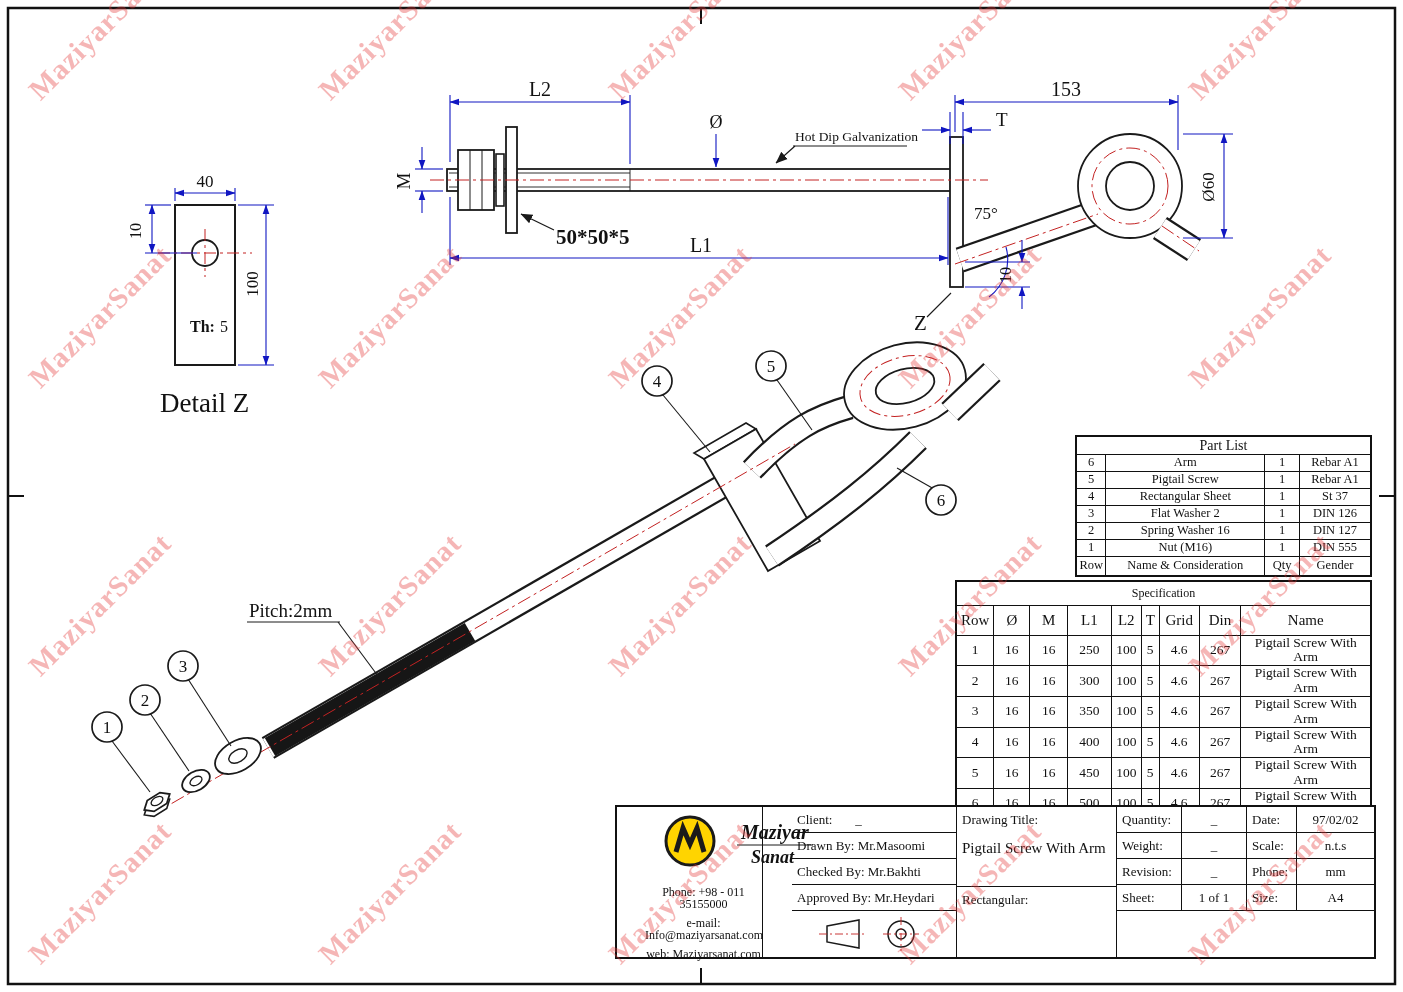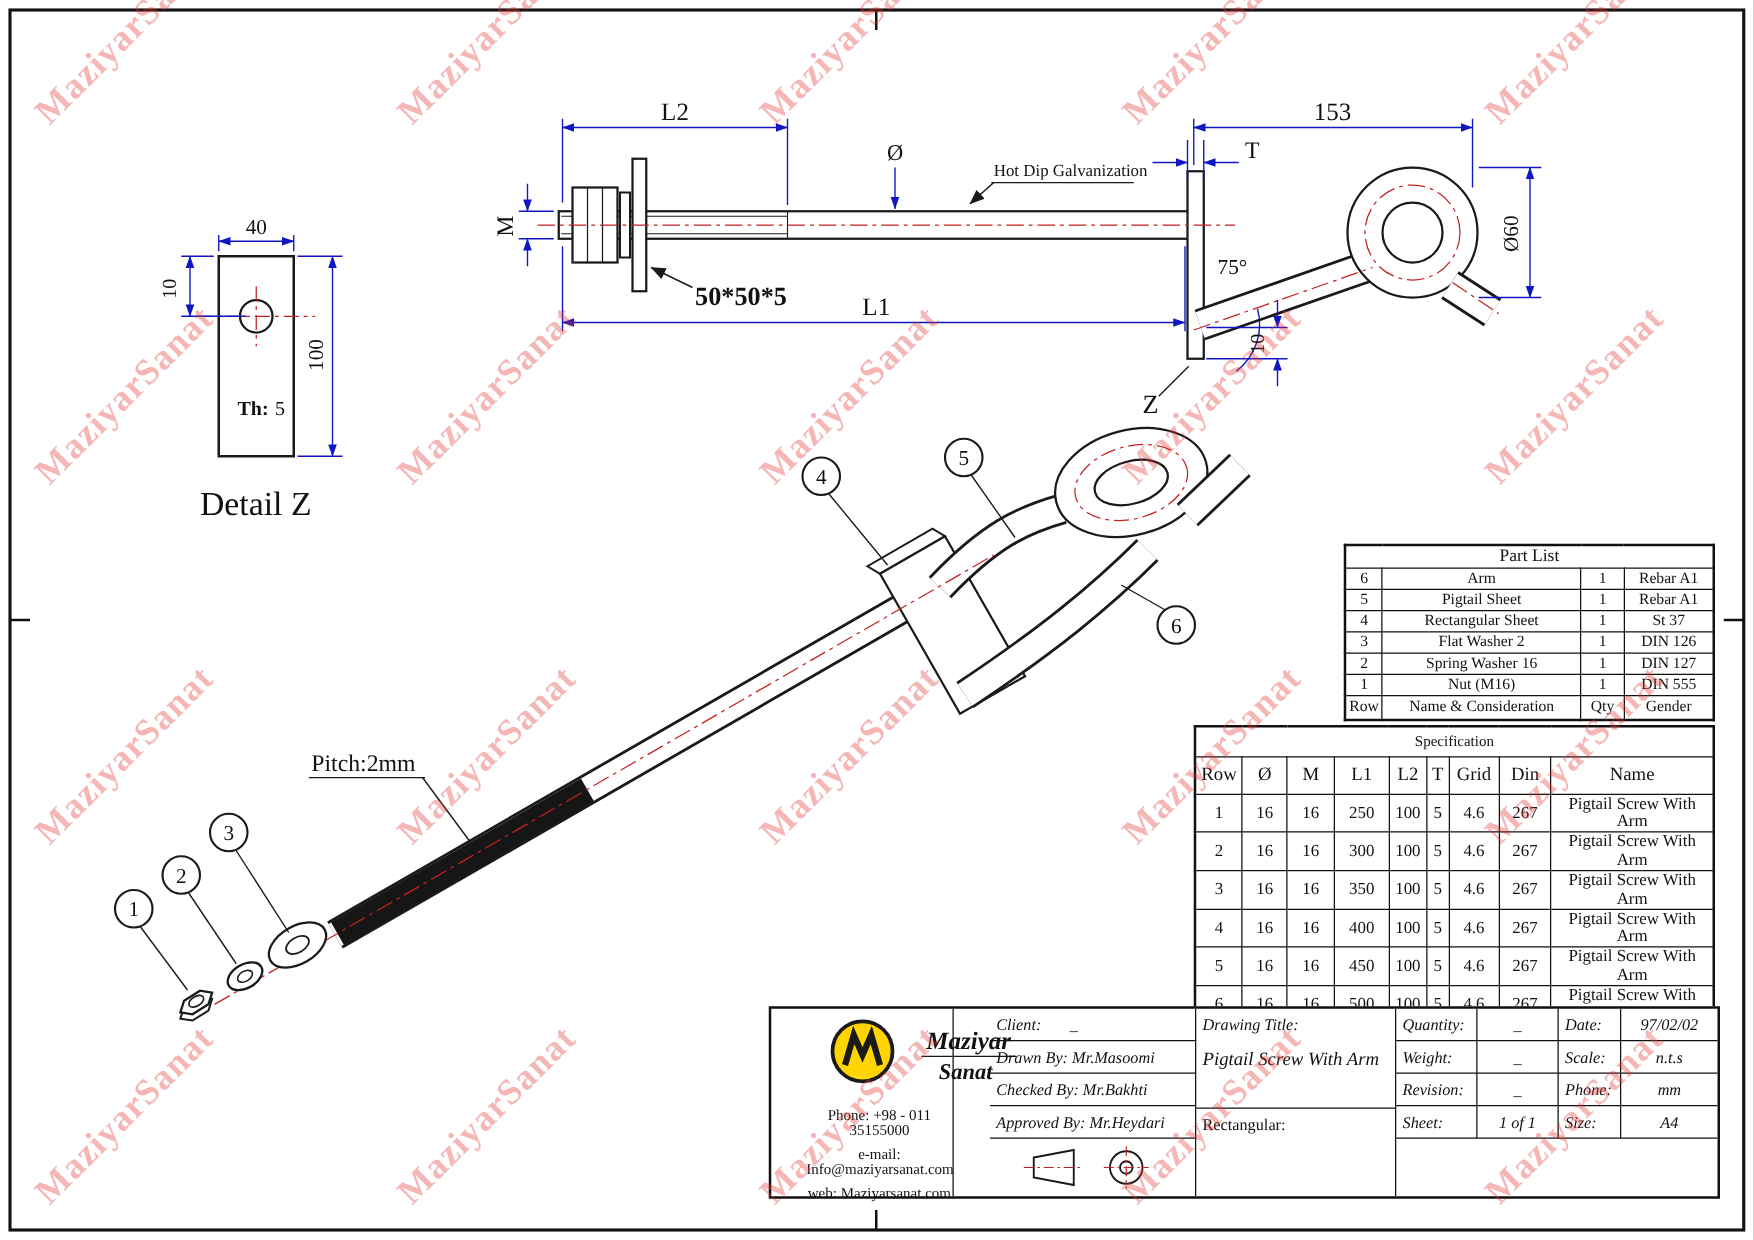--- a/index.html
+++ b/index.html
@@ -21,21 +21,21 @@
   #partlist .ttl{font-size:14px;font-weight:600;height:18px;}
   #partlist tr.hdr{height:20px;}
   #spec{left:955px;top:580px;width:417px;font-size:13.5px;}
   #spec .ttl{font-size:12px;font-weight:600;height:24px;}
   #spec tr.hdr{height:30px;font-size:15px;}
   #spec tr.dr{height:28px;}
   
   .tblock{position:absolute;left:615px;top:805px;width:757px;height:150px;border:2px solid #111;
           background:#fff;z-index:10;font-size:13px;}
   .tb-cell{position:absolute;box-sizing:border-box;}
-  .bb{border-bottom:1px solid #111;font-style:italic;} .br{border-right:1px solid #111;}
+  .bb{border-bottom:1px solid #111;} .br{border-right:1px solid #111;}
   .lab{padding:5px 4px 0 5px;} .val{display:flex;align-items:center;justify-content:center;}
   .caution{font-size:10.5px;line-height:1.4;padding:4px 6px;}
   .contact{font-size:12px;text-align:center;line-height:1.0;margin-top:7px;}
 </style>
 </head>
 <body>
 
 <div class="page">
 
 <svg width="1403" height="992" viewBox="0 0 1403 992" style="position:absolute;left:0;top:0;">
@@ -254,21 +254,21 @@
           <td colspan="4">Part List</td>
         </tr>
   <tr>
           <td>6</td>
           <td>Arm</td>
           <td>1</td>
           <td>Rebar A1</td>
         </tr>
   <tr>
           <td>5</td>
-          <td>Pigtail Sheet</td>
+          <td>Pigtail Screw</td>
           <td>1</td>
           <td>Rebar A1</td>
         </tr>
   <tr>
           <td>4</td>
           <td>Rectangular Sheet</td>
           <td>1</td>
           <td>St 37</td>
         </tr>
   <tr>

